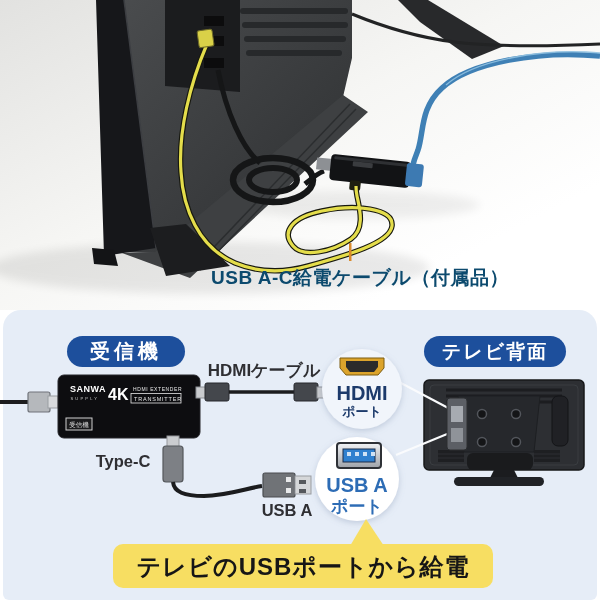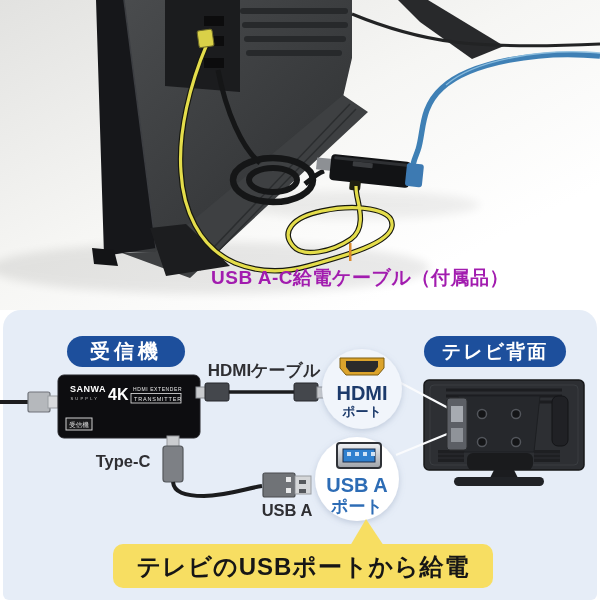--- a/index.html
+++ b/index.html
@@ -1,21 +1,21 @@
 <!DOCTYPE html>
 <html><head>
 <meta charset="utf-8">
 <style>
   html,body{margin:0;padding:0;}
   body{width:600px;height:600px;position:relative;overflow:hidden;
        font-family:"Liberation Sans",sans-serif;background:#ffffff;}
   .photo-section{position:absolute;left:0;top:0;width:600px;height:310px;}
   .photo-section svg{position:absolute;left:0;top:0;}
   .photo-caption{position:absolute;left:130px;top:265px;width:460px;text-align:center;
-       font-size:19px;font-weight:600;color:#a21caf;letter-spacing:.5px;}
+       font-size:19px;font-weight:600;color:#0c4a6e;letter-spacing:.5px;}
   .diagram-panel{position:absolute;left:3px;right:3px;top:310px;bottom:0;
        background:#e6edf7;border-radius:18px 18px 6px 6px;}
   .diagram-svg{position:absolute;left:0;top:300px;}
   svg text{font-family:"Liberation Sans",sans-serif;}
 </style>
 </head>
 <body>
 
 <div class="photo-section">
 <svg width="600" height="310" viewBox="0 0 600 310">

